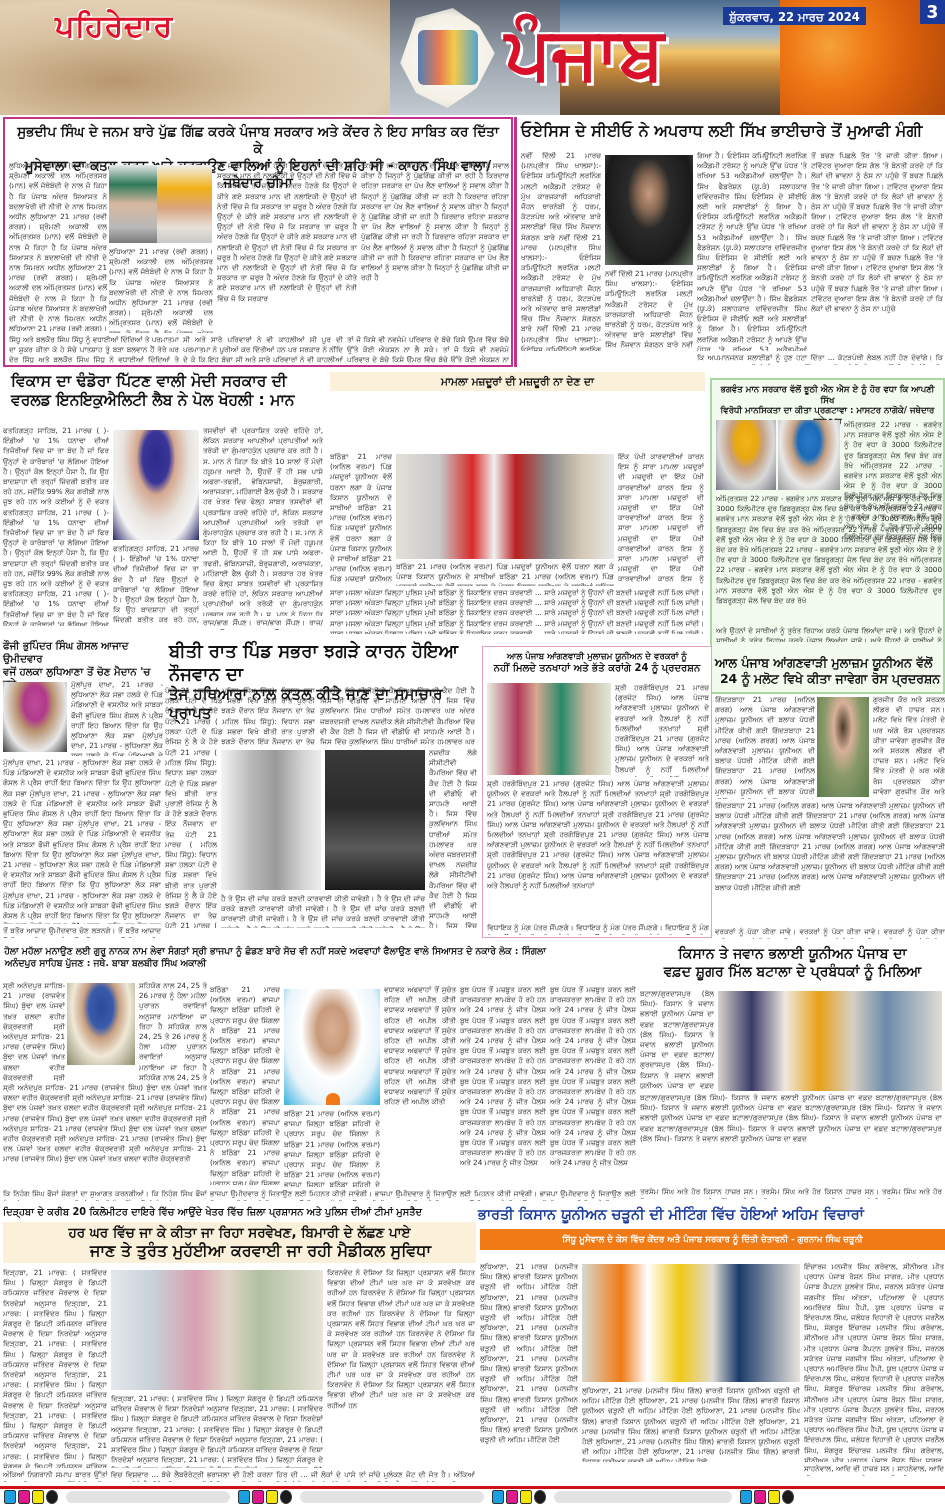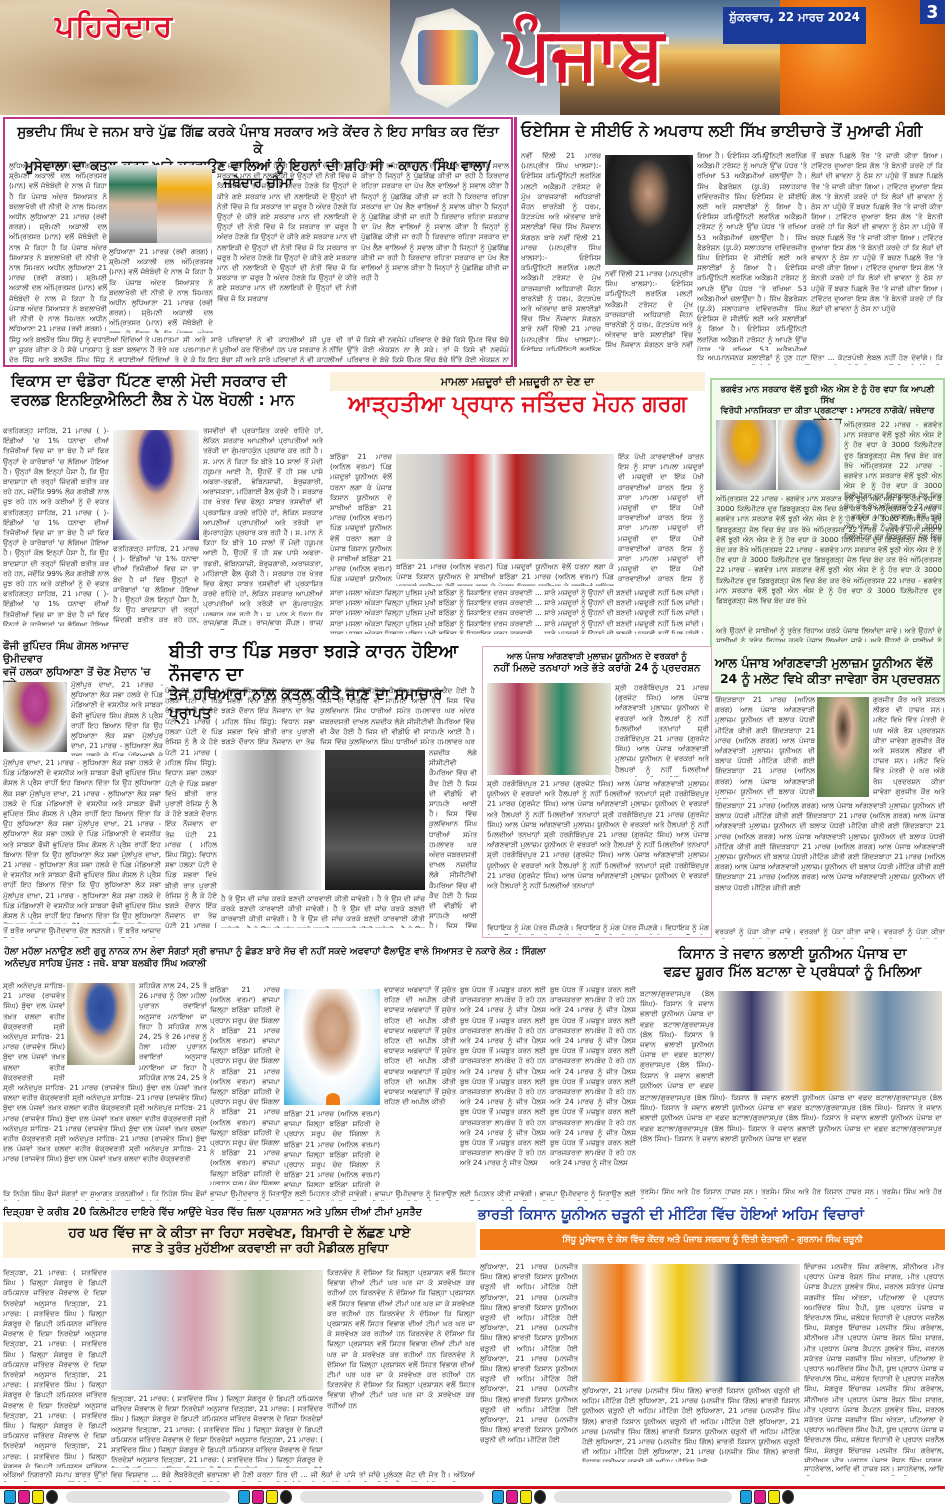--- a/index.html
+++ b/index.html
@@ -18,21 +18,21 @@
     background: radial-gradient(circle at 30% 40%, #f6a23a 0%, #ef7a16 30%, #d95f0d 60%, #b24a08 100%); }
   .brand-left { left: 55px; top: 8px; font-size: 30px; font-weight: bold; color: #e0102a;
     text-shadow: 2px 2px 0 #ffffff, -1px -1px 0 #ffffff; letter-spacing: 1px; }
   .brand-main { left: 505px; top: 10px; font-size: 72px; font-weight: bold; color: #d8102a;
     font-family: "DejaVu Serif", serif; text-shadow: 3px 3px 0 #ffffff, -2px -2px 0 #ffffff; }
   .punjab-map { left: 395px; top: 8px; width: 105px; height: 100px;
     background: radial-gradient(ellipse at 50% 50%, #ffffff 0%, #f4f0e6 60%, rgba(255,255,255,0) 100%);
     clip-path: polygon(20% 10%, 55% 0%, 80% 18%, 95% 45%, 78% 80%, 50% 100%, 20% 85%, 5% 55%); }
   .map-figures { left: 418px; top: 30px; width: 60px; height: 55px;
     background: linear-gradient(90deg, #2a5fa8 0%, #e05a2a 35%, #f0c020 60%, #2a8fc8 100%); opacity: .8; border-radius: 6px; }
-  .date-box { left: 723px; top: 7px; width: 143px; height: 37px; background: #1a3a9a; color: #ffffff;
+  .date-box { left: 723px; top: 7px; width: 143px; height: 18px; background: #1a3a9a; color: #ffffff;
     font-size: 11.5px; font-weight: bold; line-height: 21px; text-align: center; }
   .page-no { left: 920px; top: 0; width: 25px; height: 24px; background: #1a3a9a; color: #ffffff;
     font-size: 17px; font-weight: bold; text-align: center; line-height: 24px; }
 
   .hl { font-weight: bold; color: #111; text-align: center; line-height: 1.25; }
   .box-pink { border: 2px solid #c0338a; }
   .box-pink-soft { border: 1px solid #e3a3bf; }
   .box-green { border: 2px solid #a8d8a0; background: #f3fbef; }
   .coltext { font-size: 7.2px; line-height: 10.2px; color: #2a2a2a; text-align: justify; overflow: hidden; }
   .photo { overflow: hidden; }
@@ -89,21 +89,20 @@
   <div class="hl" style="font-size:15.5px;text-align:left;padding-left:8px;">ਵਰਲਡ ਇਨਇਕੁਐਲਿਟੀ ਲੈਬ ਨੇ ਪੋਲ ਖੋਹਲੀ : ਮਾਨ</div>
   <div class="abs coltext" style="left:0;top:54px;width:106px;height:200px;">ਫਤਹਿਗੜ੍ਹ ਸਾਹਿਬ, 21 ਮਾਰਚ ( )- ਇੰਡੀਆਂ 'ਚ 1% ਧਨਾਢਾ ਦੀਆਂ ਤਿਜੋਰੀਆਂ ਵਿਚ ਜਾ ਤਾ ਬੰਦ ਹੈ ਜਾਂ ਫਿਰ ਉਨ੍ਹਾਂ ਦੇ ਕਾਰੋਬਾਰਾਂ 'ਚ ਲੱਗਿਆ ਹੋਇਆ ਹੈ। ਉਨ੍ਹਾਂ ਕੋਲ ਇਨ੍ਹਾਂ ਪੈਸਾ ਹੈ, ਕਿ ਉਹ ਬਾਦਸ਼ਾਹਾ ਦੀ ਤਰ੍ਹਾਂ ਜਿੰਦਗੀ ਬਤੀਤ ਕਰ ਰਹੇ ਹਨ, ਜਦੋਂਕਿ 99% ਲੋਕ ਗਰੀਬੀ ਨਾਲ ਜੂਝ ਰਹੇ ਹਨ ਅਤੇ ਕਈਆਂ ਨੂੰ ਦੋ ਵਕਤ ਫਤਹਿਗੜ੍ਹ ਸਾਹਿਬ, 21 ਮਾਰਚ ( )- ਇੰਡੀਆਂ 'ਚ 1% ਧਨਾਢਾ ਦੀਆਂ ਤਿਜੋਰੀਆਂ ਵਿਚ ਜਾ ਤਾ ਬੰਦ ਹੈ ਜਾਂ ਫਿਰ ਉਨ੍ਹਾਂ ਦੇ ਕਾਰੋਬਾਰਾਂ 'ਚ ਲੱਗਿਆ ਹੋਇਆ ਹੈ। ਉਨ੍ਹਾਂ ਕੋਲ ਇਨ੍ਹਾਂ ਪੈਸਾ ਹੈ, ਕਿ ਉਹ ਬਾਦਸ਼ਾਹਾ ਦੀ ਤਰ੍ਹਾਂ ਜਿੰਦਗੀ ਬਤੀਤ ਕਰ ਰਹੇ ਹਨ, ਜਦੋਂਕਿ 99% ਲੋਕ ਗਰੀਬੀ ਨਾਲ ਜੂਝ ਰਹੇ ਹਨ ਅਤੇ ਕਈਆਂ ਨੂੰ ਦੋ ਵਕਤ ਫਤਹਿਗੜ੍ਹ ਸਾਹਿਬ, 21 ਮਾਰਚ ( )- ਇੰਡੀਆਂ 'ਚ 1% ਧਨਾਢਾ ਦੀਆਂ ਤਿਜੋਰੀਆਂ ਵਿਚ ਜਾ ਤਾ ਬੰਦ ਹੈ ਜਾਂ ਫਿਰ ਉਨ੍ਹਾਂ ਦੇ ਕਾਰੋਬਾਰਾਂ 'ਚ ਲੱਗਿਆ ਹੋਇਆ ਹੈ। ਉਨ੍ਹਾਂ ਕੋਲ ਇਨ੍ਹਾਂ ਪੈਸਾ ਹੈ, ਕਿ ਉਹ ਬਾਦਸ਼ਾਹਾ ਦੀ ਤਰ੍ਹਾਂ ਜਿੰਦਗੀ ਬਤੀਤ ਕਰ ਰਹੇ ਹਨ, ਜਦੋਂਕਿ 99% ਲੋਕ ਗਰੀਬੀ ਨਾਲ ਜੂਝ ਰਹੇ ਹਨ ਅਤੇ ਕਈਆਂ ਨੂੰ ਦੋ ਵਕਤ ਫਤਹਿਗੜ੍ਹ ਸਾਹਿਬ, 21 ਮਾਰਚ ( )- ਇੰਡੀਆਂ 'ਚ 1% ਧਨਾਢਾ ਦੀਆਂ ਤਿਜੋਰੀਆਂ ਵਿਚ ਜਾ ਤਾ ਬੰਦ ਹੈ ਜਾਂ ਫਿਰ ਉਨ੍ਹਾਂ ਦੇ ਕਾਰੋਬਾਰਾਂ 'ਚ ਲੱਗਿਆ ਹੋਇਆ ਹੈ। ਉਨ੍ਹਾਂ ਕੋਲ ਇਨ੍ਹਾਂ ਪੈਸਾ ਹੈ, ਕਿ ਉਹ ਬਾਦਸ਼ਾਹਾ ਦੀ ਤਰ੍ਹਾਂ ਜਿੰਦਗੀ ਬਤੀਤ ਕਰ ਰਹੇ ਹਨ, ਜਦੋਂਕਿ 99% ਲੋਕ ਗਰੀਬੀ ਨਾਲ ਜੂਝ ਰਹੇ ਹਨ ਅਤੇ ਕਈਆਂ ਨੂੰ ਦੋ ਵਕਤ ਫਤਹਿਗੜ੍ਹ ਸਾਹਿਬ, 21 ਮਾਰਚ ( )- ਇੰਡੀਆਂ 'ਚ 1% ਧਨਾਢਾ ਦੀਆਂ ਤਿਜੋਰੀਆਂ ਵਿਚ ਜਾ ਤਾ ਬੰਦ ਹੈ ਜਾਂ ਫਿਰ ਉਨ੍ਹਾਂ ਦੇ ਕਾਰੋਬਾਰਾਂ 'ਚ ਲੱਗਿਆ ਹੋਇਆ ਹੈ। ਉਨ੍ਹਾਂ ਕੋਲ ਇਨ੍ਹਾਂ ਪੈਸਾ ਹੈ, ਕਿ ਉਹ ਬਾਦਸ਼ਾਹਾ ਦੀ ਤਰ੍ਹਾਂ ਜਿੰਦਗੀ ਬਤੀਤ ਕਰ ਰਹੇ ਹਨ, ਜਦੋਂਕਿ 99% ਲੋਕ ਗਰੀਬੀ ਨਾਲ ਜੂਝ ਰਹੇ ਹਨ ਅਤੇ ਕਈਆਂ ਨੂੰ ਦੋ ਵਕਤ ਫਤਹਿਗੜ੍ਹ ਸਾਹਿਬ, 21 ਮਾਰਚ ( )- ਇੰਡੀਆਂ 'ਚ 1% ਧਨਾਢਾ ਦੀਆਂ ਤਿਜੋਰੀਆਂ ਵਿਚ ਜਾ ਤਾ ਬੰਦ ਹੈ ਜਾਂ ਫਿਰ ਉਨ੍ਹਾਂ ਦੇ ਕਾਰੋਬਾਰਾਂ 'ਚ ਲੱਗਿਆ ਹੋਇਆ ਹੈ। ਉਨ੍ਹਾਂ ਕੋਲ ਇਨ੍ਹਾਂ ਪੈਸਾ ਹੈ, ਕਿ ਉਹ ਬਾਦਸ਼ਾਹਾ ਦੀ ਤਰ੍ਹਾਂ ਜਿੰਦਗੀ ਬਤੀਤ ਕਰ ਰਹੇ ਹਨ, ਜਦੋਂਕਿ 99% ਲੋਕ ਗਰੀਬੀ ਨਾਲ ਜੂਝ ਰਹੇ ਹਨ ਅਤੇ ਕਈਆਂ ਨੂੰ ਦੋ ਵਕਤ </div>
   <div class="abs photo" style="left:110px;top:58px;width:86px;height:110px;background:radial-gradient(ellipse at 50% 25%,#2c2a8a 0%,#3a3598 22%,#d4a890 32%,#e8e2dc 55%,#f4f4f4 75%,#2a2a6a 100%);"></div>
   <div class="abs coltext" style="left:110px;top:172px;width:86px;height:82px;">ਫਤਹਿਗੜ੍ਹ ਸਾਹਿਬ, 21 ਮਾਰਚ ( )- ਇੰਡੀਆਂ 'ਚ 1% ਧਨਾਢਾ ਦੀਆਂ ਤਿਜੋਰੀਆਂ ਵਿਚ ਜਾ ਤਾ ਬੰਦ ਹੈ ਜਾਂ ਫਿਰ ਉਨ੍ਹਾਂ ਦੇ ਕਾਰੋਬਾਰਾਂ 'ਚ ਲੱਗਿਆ ਹੋਇਆ ਹੈ। ਉਨ੍ਹਾਂ ਕੋਲ ਇਨ੍ਹਾਂ ਪੈਸਾ ਹੈ, ਕਿ ਉਹ ਬਾਦਸ਼ਾਹਾ ਦੀ ਤਰ੍ਹਾਂ ਜਿੰਦਗੀ ਬਤੀਤ ਕਰ ਰਹੇ ਹਨ, ਜਦੋਂਕਿ 99% ਲੋਕ ਗਰੀਬੀ ਨਾਲ ਜੂਝ ਰਹੇ ਹਨ ਅਤੇ ਕਈਆਂ ਨੂੰ ਦੋ ਵਕਤ ਫਤਹਿਗੜ੍ਹ ਸਾਹਿਬ, 21 ਮਾਰਚ ( )- ਇੰਡੀਆਂ 'ਚ 1% ਧਨਾਢਾ ਦੀਆਂ ਤਿਜੋਰੀਆਂ ਵਿਚ ਜਾ ਤਾ ਬੰਦ ਹੈ ਜਾਂ ਫਿਰ ਉਨ੍ਹਾਂ ਦੇ ਕਾਰੋਬਾਰਾਂ 'ਚ ਲੱਗਿਆ ਹੋਇਆ ਹੈ। ਉਨ੍ਹਾਂ ਕੋਲ ਇਨ੍ਹਾਂ ਪੈਸਾ ਹੈ, ਕਿ ਉਹ ਬਾਦਸ਼ਾਹਾ ਦੀ ਤਰ੍ਹਾਂ ਜਿੰਦਗੀ ਬਤੀਤ ਕਰ ਰਹੇ ਹਨ, ਜਦੋਂਕਿ 99% ਲੋਕ ਗਰੀਬੀ ਨਾਲ ਜੂਝ ਰਹੇ ਹਨ ਅਤੇ ਕਈਆਂ ਨੂੰ ਦੋ ਵਕਤ ਫਤਹਿਗੜ੍ਹ ਸਾਹਿਬ, 21 ਮਾਰਚ ( )- ਇੰਡੀਆਂ 'ਚ 1% ਧਨਾਢਾ ਦੀਆਂ ਤਿਜੋਰੀਆਂ ਵਿਚ ਜਾ ਤਾ ਬੰਦ ਹੈ ਜਾਂ ਫਿਰ ਉਨ੍ਹਾਂ ਦੇ ਕਾਰੋਬਾਰਾਂ 'ਚ ਲੱਗਿਆ ਹੋਇਆ ਹੈ। ਉਨ੍ਹਾਂ ਕੋਲ ਇਨ੍ਹਾਂ ਪੈਸਾ ਹੈ, ਕਿ ਉਹ ਬਾਦਸ਼ਾਹਾ ਦੀ ਤਰ੍ਹਾਂ ਜਿੰਦਗੀ ਬਤੀਤ ਕਰ ਰਹੇ ਹਨ, ਜਦੋਂਕਿ 99% ਲੋਕ ਗਰੀਬੀ ਨਾਲ ਜੂਝ ਰਹੇ ਹਨ ਅਤੇ ਕਈਆਂ ਨੂੰ ਦੋ ਵਕਤ ਫਤਹਿਗੜ੍ਹ ਸਾਹਿਬ, 21 ਮਾਰਚ ( )- ਇੰਡੀਆਂ 'ਚ 1% ਧਨਾਢਾ ਦੀਆਂ ਤਿਜੋਰੀਆਂ ਵਿਚ ਜਾ ਤਾ ਬੰਦ ਹੈ ਜਾਂ ਫਿਰ ਉਨ੍ਹਾਂ ਦੇ ਕਾਰੋਬਾਰਾਂ 'ਚ ਲੱਗਿਆ ਹੋਇਆ ਹੈ। ਉਨ੍ਹਾਂ ਕੋਲ ਇਨ੍ਹਾਂ ਪੈਸਾ ਹੈ, ਕਿ ਉਹ ਬਾਦਸ਼ਾਹਾ ਦੀ ਤਰ੍ਹਾਂ ਜਿੰਦਗੀ ਬਤੀਤ ਕਰ ਰਹੇ ਹਨ, ਜਦੋਂਕਿ 99% ਲੋਕ ਗਰੀਬੀ ਨਾਲ ਜੂਝ ਰਹੇ ਹਨ ਅਤੇ ਕਈਆਂ ਨੂੰ ਦੋ ਵਕਤ ਫਤਹਿਗੜ੍ਹ ਸਾਹਿਬ, 21 ਮਾਰਚ ( )- ਇੰਡੀਆਂ 'ਚ 1% ਧਨਾਢਾ ਦੀਆਂ ਤਿਜੋਰੀਆਂ ਵਿਚ ਜਾ ਤਾ ਬੰਦ ਹੈ ਜਾਂ ਫਿਰ ਉਨ੍ਹਾਂ ਦੇ ਕਾਰੋਬਾਰਾਂ 'ਚ ਲੱਗਿਆ ਹੋਇਆ ਹੈ। ਉਨ੍ਹਾਂ ਕੋਲ ਇਨ੍ਹਾਂ ਪੈਸਾ ਹੈ, ਕਿ ਉਹ ਬਾਦਸ਼ਾਹਾ ਦੀ ਤਰ੍ਹਾਂ ਜਿੰਦਗੀ ਬਤੀਤ ਕਰ ਰਹੇ ਹਨ, ਜਦੋਂਕਿ 99% ਲੋਕ ਗਰੀਬੀ ਨਾਲ ਜੂਝ ਰਹੇ ਹਨ ਅਤੇ ਕਈਆਂ ਨੂੰ ਦੋ ਵਕਤ ਫਤਹਿਗੜ੍ਹ ਸਾਹਿਬ, 21 ਮਾਰਚ ( )- ਇੰਡੀਆਂ 'ਚ 1% ਧਨਾਢਾ ਦੀਆਂ ਤਿਜੋਰੀਆਂ ਵਿਚ ਜਾ ਤਾ ਬੰਦ ਹੈ ਜਾਂ ਫਿਰ ਉਨ੍ਹਾਂ ਦੇ ਕਾਰੋਬਾਰਾਂ 'ਚ ਲੱਗਿਆ ਹੋਇਆ ਹੈ। ਉਨ੍ਹਾਂ ਕੋਲ ਇਨ੍ਹਾਂ ਪੈਸਾ ਹੈ, ਕਿ ਉਹ ਬਾਦਸ਼ਾਹਾ ਦੀ ਤਰ੍ਹਾਂ ਜਿੰਦਗੀ ਬਤੀਤ ਕਰ ਰਹੇ ਹਨ, ਜਦੋਂਕਿ 99% ਲੋਕ ਗਰੀਬੀ ਨਾਲ ਜੂਝ ਰਹੇ ਹਨ ਅਤੇ ਕਈਆਂ ਨੂੰ ਦੋ ਵਕਤ </div>
   <div class="abs coltext" style="left:200px;top:54px;width:120px;height:190px;">ਤਸਵੀਰਾਂ ਵੀ ਪ੍ਰਕਾਸ਼ਿਤ ਕਰਦੇ ਰਹਿੰਦੇ ਹਾਂ, ਲੇਕਿਨ ਸਰਕਾਰ ਆਪਣੀਆਂ ਪ੍ਰਾਪਤੀਆਂ ਅਤੇ ਤਰੱਕੀ ਦਾ ਗੁੰਮਰਾਹਕੁੰਨ ਪ੍ਰਚਾਰ ਕਰ ਰਹੀ ਹੈ। ਸ. ਮਾਨ ਨੇ ਕਿਹਾ ਕਿ ਬੀਤੇ 10 ਸਾਲਾਂ ਤੋਂ ਮੋਦੀ ਹਕੂਮਤ ਆਈ ਹੈ, ਉਹਦੋਂ ਤੋਂ ਹੀ ਸਭ ਪਾਸੇ ਅਫਰਾ-ਤਫਰੀ, ਭੰਬਿਨਸਾਜ਼ੀ, ਬੇਰੁਜ਼ਗਾਰੀ, ਅਰਾਜਕਤਾ, ਮਹਿੰਗਾਈ ਫੈਲ ਚੁੱਕੀ ਹੈ। ਸਰਕਾਰ ਹਰ ਖੇਤਰ ਵਿਚ ਫੇਲ੍ਹ ਸਾਬਤ ਤਸਵੀਰਾਂ ਵੀ ਪ੍ਰਕਾਸ਼ਿਤ ਕਰਦੇ ਰਹਿੰਦੇ ਹਾਂ, ਲੇਕਿਨ ਸਰਕਾਰ ਆਪਣੀਆਂ ਪ੍ਰਾਪਤੀਆਂ ਅਤੇ ਤਰੱਕੀ ਦਾ ਗੁੰਮਰਾਹਕੁੰਨ ਪ੍ਰਚਾਰ ਕਰ ਰਹੀ ਹੈ। ਸ. ਮਾਨ ਨੇ ਕਿਹਾ ਕਿ ਬੀਤੇ 10 ਸਾਲਾਂ ਤੋਂ ਮੋਦੀ ਹਕੂਮਤ ਆਈ ਹੈ, ਉਹਦੋਂ ਤੋਂ ਹੀ ਸਭ ਪਾਸੇ ਅਫਰਾ-ਤਫਰੀ, ਭੰਬਿਨਸਾਜ਼ੀ, ਬੇਰੁਜ਼ਗਾਰੀ, ਅਰਾਜਕਤਾ, ਮਹਿੰਗਾਈ ਫੈਲ ਚੁੱਕੀ ਹੈ। ਸਰਕਾਰ ਹਰ ਖੇਤਰ ਵਿਚ ਫੇਲ੍ਹ ਸਾਬਤ ਤਸਵੀਰਾਂ ਵੀ ਪ੍ਰਕਾਸ਼ਿਤ ਕਰਦੇ ਰਹਿੰਦੇ ਹਾਂ, ਲੇਕਿਨ ਸਰਕਾਰ ਆਪਣੀਆਂ ਪ੍ਰਾਪਤੀਆਂ ਅਤੇ ਤਰੱਕੀ ਦਾ ਗੁੰਮਰਾਹਕੁੰਨ ਪ੍ਰਚਾਰ ਕਰ ਰਹੀ ਹੈ। ਸ. ਮਾਨ ਨੇ ਕਿਹਾ ਕਿ ਬੀਤੇ 10 ਸਾਲਾਂ ਤੋਂ ਮੋਦੀ ਹਕੂਮਤ ਆਈ ਹੈ, ਉਹਦੋਂ ਤੋਂ ਹੀ ਸਭ ਪਾਸੇ ਅਫਰਾ-ਤਫਰੀ, ਭੰਬਿਨਸਾਜ਼ੀ, ਬੇਰੁਜ਼ਗਾਰੀ, ਅਰਾਜਕਤਾ, ਮਹਿੰਗਾਈ ਫੈਲ ਚੁੱਕੀ ਹੈ। ਸਰਕਾਰ ਹਰ ਖੇਤਰ ਵਿਚ ਫੇਲ੍ਹ ਸਾਬਤ ਤਸਵੀਰਾਂ ਵੀ ਪ੍ਰਕਾਸ਼ਿਤ ਕਰਦੇ ਰਹਿੰਦੇ ਹਾਂ, ਲੇਕਿਨ ਸਰਕਾਰ ਆਪਣੀਆਂ ਪ੍ਰਾਪਤੀਆਂ ਅਤੇ ਤਰੱਕੀ ਦਾ ਗੁੰਮਰਾਹਕੁੰਨ ਪ੍ਰਚਾਰ ਕਰ ਰਹੀ ਹੈ। ਸ. ਮਾਨ ਨੇ ਕਿਹਾ ਕਿ ਬੀਤੇ 10 ਸਾਲਾਂ ਤੋਂ ਮੋਦੀ ਹਕੂਮਤ ਆਈ ਹੈ, ਉਹਦੋਂ ਤੋਂ ਹੀ ਸਭ ਪਾਸੇ ਅਫਰਾ-ਤਫਰੀ, ਭੰਬਿਨਸਾਜ਼ੀ, ਬੇਰੁਜ਼ਗਾਰੀ, ਅਰਾਜਕਤਾ, ਮਹਿੰਗਾਈ ਫੈਲ ਚੁੱਕੀ ਹੈ। ਸਰਕਾਰ ਹਰ ਖੇਤਰ ਵਿਚ ਫੇਲ੍ਹ ਸਾਬਤ ਤਸਵੀਰਾਂ ਵੀ ਪ੍ਰਕਾਸ਼ਿਤ ਕਰਦੇ ਰਹਿੰਦੇ ਹਾਂ, ਲੇਕਿਨ ਸਰਕਾਰ ਆਪਣੀਆਂ ਪ੍ਰਾਪਤੀਆਂ ਅਤੇ ਤਰੱਕੀ ਦਾ ਗੁੰਮਰਾਹਕੁੰਨ ਪ੍ਰਚਾਰ ਕਰ ਰਹੀ ਹੈ। ਸ. ਮਾਨ ਨੇ ਕਿਹਾ ਕਿ ਬੀਤੇ 10 ਸਾਲਾਂ ਤੋਂ ਮੋਦੀ ਹਕੂਮਤ ਆਈ ਹੈ, ਉਹਦੋਂ ਤੋਂ ਹੀ ਸਭ ਪਾਸੇ ਅਫਰਾ-ਤਫਰੀ, ਭੰਬਿਨਸਾਜ਼ੀ, ਬੇਰੁਜ਼ਗਾਰੀ, ਅਰਾਜਕਤਾ, ਮਹਿੰਗਾਈ ਫੈਲ ਚੁੱਕੀ ਹੈ। ਸਰਕਾਰ ਹਰ ਖੇਤਰ ਵਿਚ ਫੇਲ੍ਹ ਸਾਬਤ ਤਸਵੀਰਾਂ ਵੀ ਪ੍ਰਕਾਸ਼ਿਤ ਕਰਦੇ ਰਹਿੰਦੇ ਹਾਂ, ਲੇਕਿਨ ਸਰਕਾਰ ਆਪਣੀਆਂ ਪ੍ਰਾਪਤੀਆਂ ਅਤੇ ਤਰੱਕੀ ਦਾ ਗੁੰਮਰਾਹਕੁੰਨ ਪ੍ਰਚਾਰ ਕਰ ਰਹੀ ਹੈ। ਸ. ਮਾਨ ਨੇ ਕਿਹਾ ਕਿ ਬੀਤੇ 10 ਸਾਲਾਂ ਤੋਂ ਮੋਦੀ ਹਕੂਮਤ ਆਈ ਹੈ, ਉਹਦੋਂ ਤੋਂ ਹੀ ਸਭ ਪਾਸੇ ਅਫਰਾ-ਤਫਰੀ, ਭੰਬਿਨਸਾਜ਼ੀ, ਬੇਰੁਜ਼ਗਾਰੀ, ਅਰਾਜਕਤਾ, ਮਹਿੰਗਾਈ ਫੈਲ ਚੁੱਕੀ ਹੈ। ਸਰਕਾਰ ਹਰ ਖੇਤਰ ਵਿਚ ਫੇਲ੍ਹ ਸਾਬਤ </div>
   <div class="abs coltext" style="left:200px;top:246px;width:120px;height:12px;">ਰਾਜ/ਭਾਗ ਸੌਂਪਣ। ਰਾਜ/ਭਾਗ ਸੌਂਪਣ। ਰਾਜ/ਭਾਗ ਸੌਂਪਣ। ਰਾਜ/ਭਾਗ ਸੌਂਪਣ। ਰਾਜ/ਭਾਗ ਸੌਂਪਣ। ਰਾਜ/ਭਾਗ ਸੌਂਪਣ। </div>
 </div>
 
 <div class="abs" style="left:330px;top:372px;width:375px;height:265px;">
   <div class="strip hl" style="font-size:10.5px;padding:3px 0;">ਮਾਮਲਾ ਮਜ਼ਦੂਰਾਂ ਦੀ ਮਜ਼ਦੂਰੀ ਨਾ ਦੇਣ ਦਾ</div>
-  <div class="red-head" style="font-size:22px;line-height:26px;">ਆੜ੍ਹਤੀਆ ਪ੍ਰਧਾਨ ਜਤਿੰਦਰ ਮੋਹਨ ਗਰਗ</div>
   <div class="abs coltext" style="left:0;top:80px;width:62px;height:130px;">ਬਠਿੰਡਾ 21 ਮਾਰਚ (ਅਨਿਲ ਵਰਮਾ) ਪਿੰਡ ਮਜ਼ਦੂਰਾਂ ਯੂਨੀਅਨ ਵੱਲੋਂ ਧਰਨਾ ਲਗਾ ਕੇ ਪੰਜਾਬ ਕਿਸਾਨ ਯੂਨੀਅਨ ਦੇ ਸਾਥੀਆਂ ਬਠਿੰਡਾ 21 ਮਾਰਚ (ਅਨਿਲ ਵਰਮਾ) ਪਿੰਡ ਮਜ਼ਦੂਰਾਂ ਯੂਨੀਅਨ ਵੱਲੋਂ ਧਰਨਾ ਲਗਾ ਕੇ ਪੰਜਾਬ ਕਿਸਾਨ ਯੂਨੀਅਨ ਦੇ ਸਾਥੀਆਂ ਬਠਿੰਡਾ 21 ਮਾਰਚ (ਅਨਿਲ ਵਰਮਾ) ਪਿੰਡ ਮਜ਼ਦੂਰਾਂ ਯੂਨੀਅਨ ਵੱਲੋਂ ਧਰਨਾ ਲਗਾ ਕੇ ਪੰਜਾਬ ਕਿਸਾਨ ਯੂਨੀਅਨ ਦੇ ਸਾਥੀਆਂ ਬਠਿੰਡਾ 21 ਮਾਰਚ (ਅਨਿਲ ਵਰਮਾ) ਪਿੰਡ ਮਜ਼ਦੂਰਾਂ ਯੂਨੀਅਨ ਵੱਲੋਂ ਧਰਨਾ ਲਗਾ ਕੇ ਪੰਜਾਬ ਕਿਸਾਨ ਯੂਨੀਅਨ ਦੇ ਸਾਥੀਆਂ ਬਠਿੰਡਾ 21 ਮਾਰਚ (ਅਨਿਲ ਵਰਮਾ) ਪਿੰਡ ਮਜ਼ਦੂਰਾਂ ਯੂਨੀਅਨ ਵੱਲੋਂ ਧਰਨਾ ਲਗਾ ਕੇ ਪੰਜਾਬ ਕਿਸਾਨ ਯੂਨੀਅਨ ਦੇ ਸਾਥੀਆਂ ਬਠਿੰਡਾ 21 ਮਾਰਚ (ਅਨਿਲ ਵਰਮਾ) ਪਿੰਡ ਮਜ਼ਦੂਰਾਂ ਯੂਨੀਅਨ ਵੱਲੋਂ ਧਰਨਾ ਲਗਾ ਕੇ ਪੰਜਾਬ ਕਿਸਾਨ ਯੂਨੀਅਨ ਦੇ ਸਾਥੀਆਂ </div>
   <div class="abs photo" style="left:66px;top:82px;width:218px;height:105px;background:linear-gradient(90deg,#e4e0d8 0%,#c8c8c8 20%,#d82a2a 35%,#f0f0f0 45%,#b82020 55%,#8a8a8a 70%,#d4c8b4 85%,#e8e8e8 100%);"></div>
   <div class="abs coltext" style="left:66px;top:190px;width:218px;height:24px;">ਬਠਿੰਡਾ 21 ਮਾਰਚ (ਅਨਿਲ ਵਰਮਾ) ਪਿੰਡ ਮਜ਼ਦੂਰਾਂ ਯੂਨੀਅਨ ਵੱਲੋਂ ਧਰਨਾ ਲਗਾ ਕੇ ਪੰਜਾਬ ਕਿਸਾਨ ਯੂਨੀਅਨ ਦੇ ਸਾਥੀਆਂ ਬਠਿੰਡਾ 21 ਮਾਰਚ (ਅਨਿਲ ਵਰਮਾ) ਪਿੰਡ ਮਜ਼ਦੂਰਾਂ ਯੂਨੀਅਨ ਵੱਲੋਂ ਧਰਨਾ ਲਗਾ ਕੇ ਪੰਜਾਬ ਕਿਸਾਨ ਯੂਨੀਅਨ ਦੇ ਸਾਥੀਆਂ ਬਠਿੰਡਾ 21 ਮਾਰਚ (ਅਨਿਲ ਵਰਮਾ) ਪਿੰਡ ਮਜ਼ਦੂਰਾਂ ਯੂਨੀਅਨ ਵੱਲੋਂ ਧਰਨਾ ਲਗਾ ਕੇ ਪੰਜਾਬ ਕਿਸਾਨ ਯੂਨੀਅਨ ਦੇ ਸਾਥੀਆਂ ਬਠਿੰਡਾ 21 ਮਾਰਚ (ਅਨਿਲ ਵਰਮਾ) ਪਿੰਡ ਮਜ਼ਦੂਰਾਂ ਯੂਨੀਅਨ ਵੱਲੋਂ ਧਰਨਾ ਲਗਾ ਕੇ ਪੰਜਾਬ ਕਿਸਾਨ ਯੂਨੀਅਨ ਦੇ ਸਾਥੀਆਂ ਬਠਿੰਡਾ 21 ਮਾਰਚ (ਅਨਿਲ ਵਰਮਾ) ਪਿੰਡ ਮਜ਼ਦੂਰਾਂ ਯੂਨੀਅਨ ਵੱਲੋਂ ਧਰਨਾ ਲਗਾ ਕੇ ਪੰਜਾਬ ਕਿਸਾਨ ਯੂਨੀਅਨ ਦੇ ਸਾਥੀਆਂ ਬਠਿੰਡਾ 21 ਮਾਰਚ (ਅਨਿਲ ਵਰਮਾ) ਪਿੰਡ ਮਜ਼ਦੂਰਾਂ ਯੂਨੀਅਨ ਵੱਲੋਂ ਧਰਨਾ ਲਗਾ ਕੇ ਪੰਜਾਬ ਕਿਸਾਨ ਯੂਨੀਅਨ ਦੇ ਸਾਥੀਆਂ </div>
   <div class="abs coltext" style="left:288px;top:80px;width:86px;height:134px;">ਇੱਕ ਪੱਖੀ ਕਾਰਵਾਈਆਂ ਕਾਰਨ ਇਸ ਨੂੰ ਸਾਰਾ ਮਾਮਲਾ ਮਜ਼ਦੂਰਾਂ ਦੀ ਮਜ਼ਦੂਰੀ ਦਾ ਇੱਕ ਪੱਖੀ ਕਾਰਵਾਈਆਂ ਕਾਰਨ ਇਸ ਨੂੰ ਸਾਰਾ ਮਾਮਲਾ ਮਜ਼ਦੂਰਾਂ ਦੀ ਮਜ਼ਦੂਰੀ ਦਾ ਇੱਕ ਪੱਖੀ ਕਾਰਵਾਈਆਂ ਕਾਰਨ ਇਸ ਨੂੰ ਸਾਰਾ ਮਾਮਲਾ ਮਜ਼ਦੂਰਾਂ ਦੀ ਮਜ਼ਦੂਰੀ ਦਾ ਇੱਕ ਪੱਖੀ ਕਾਰਵਾਈਆਂ ਕਾਰਨ ਇਸ ਨੂੰ ਸਾਰਾ ਮਾਮਲਾ ਮਜ਼ਦੂਰਾਂ ਦੀ ਮਜ਼ਦੂਰੀ ਦਾ ਇੱਕ ਪੱਖੀ ਕਾਰਵਾਈਆਂ ਕਾਰਨ ਇਸ ਨੂੰ ਸਾਰਾ ਮਾਮਲਾ ਮਜ਼ਦੂਰਾਂ ਦੀ ਮਜ਼ਦੂਰੀ ਦਾ ਇੱਕ ਪੱਖੀ ਕਾਰਵਾਈਆਂ ਕਾਰਨ ਇਸ ਨੂੰ ਸਾਰਾ ਮਾਮਲਾ ਮਜ਼ਦੂਰਾਂ ਦੀ ਮਜ਼ਦੂਰੀ ਦਾ </div>
   <div class="abs coltext" style="left:0;top:216px;width:374px;height:46px;">ਸਾਰਾ ਮਸਲਾ ਅੰਕੜਾ ਜ਼ਿਲ੍ਹਾ ਪੁਲਿਸ ਮੁਖੀ ਬਠਿੰਡਾ ਨੂੰ ਸ਼ਿਕਾਇਤ ਦਰਜ ਕਰਵਾਈ ... ਸਾਰੇ ਮਜ਼ਦੂਰਾਂ ਨੂੰ ਉਹਨਾਂ ਦੀ ਬਣਦੀ ਮਜ਼ਦੂਰੀ ਨਹੀਂ ਮਿਲ ਜਾਂਦੀ। ਸਾਰਾ ਮਸਲਾ ਅੰਕੜਾ ਜ਼ਿਲ੍ਹਾ ਪੁਲਿਸ ਮੁਖੀ ਬਠਿੰਡਾ ਨੂੰ ਸ਼ਿਕਾਇਤ ਦਰਜ ਕਰਵਾਈ ... ਸਾਰੇ ਮਜ਼ਦੂਰਾਂ ਨੂੰ ਉਹਨਾਂ ਦੀ ਬਣਦੀ ਮਜ਼ਦੂਰੀ ਨਹੀਂ ਮਿਲ ਜਾਂਦੀ। ਸਾਰਾ ਮਸਲਾ ਅੰਕੜਾ ਜ਼ਿਲ੍ਹਾ ਪੁਲਿਸ ਮੁਖੀ ਬਠਿੰਡਾ ਨੂੰ ਸ਼ਿਕਾਇਤ ਦਰਜ ਕਰਵਾਈ ... ਸਾਰੇ ਮਜ਼ਦੂਰਾਂ ਨੂੰ ਉਹਨਾਂ ਦੀ ਬਣਦੀ ਮਜ਼ਦੂਰੀ ਨਹੀਂ ਮਿਲ ਜਾਂਦੀ। ਸਾਰਾ ਮਸਲਾ ਅੰਕੜਾ ਜ਼ਿਲ੍ਹਾ ਪੁਲਿਸ ਮੁਖੀ ਬਠਿੰਡਾ ਨੂੰ ਸ਼ਿਕਾਇਤ ਦਰਜ ਕਰਵਾਈ ... ਸਾਰੇ ਮਜ਼ਦੂਰਾਂ ਨੂੰ ਉਹਨਾਂ ਦੀ ਬਣਦੀ ਮਜ਼ਦੂਰੀ ਨਹੀਂ ਮਿਲ ਜਾਂਦੀ। ਸਾਰਾ ਮਸਲਾ ਅੰਕੜਾ ਜ਼ਿਲ੍ਹਾ ਪੁਲਿਸ ਮੁਖੀ ਬਠਿੰਡਾ ਨੂੰ ਸ਼ਿਕਾਇਤ ਦਰਜ ਕਰਵਾਈ ... ਸਾਰੇ ਮਜ਼ਦੂਰਾਂ ਨੂੰ ਉਹਨਾਂ ਦੀ ਬਣਦੀ ਮਜ਼ਦੂਰੀ ਨਹੀਂ ਮਿਲ ਜਾਂਦੀ। ਸਾਰਾ ਮਸਲਾ ਅੰਕੜਾ ਜ਼ਿਲ੍ਹਾ ਪੁਲਿਸ ਮੁਖੀ ਬਠਿੰਡਾ ਨੂੰ ਸ਼ਿਕਾਇਤ ਦਰਜ ਕਰਵਾਈ ... ਸਾਰੇ ਮਜ਼ਦੂਰਾਂ ਨੂੰ ਉਹਨਾਂ ਦੀ ਬਣਦੀ ਮਜ਼ਦੂਰੀ ਨਹੀਂ ਮਿਲ ਜਾਂਦੀ। </div>
 </div>
 
 <div class="abs box-green" style="left:710px;top:378px;width:235px;height:316px;">
   <div class="hl" style="font-size:8.6px;padding:4px 3px 0;">ਭਗਵੰਤ ਮਾਨ ਸਰਕਾਰ ਵੱਲੋਂ ਝੂਠੀ ਐਨ ਐਸ ਏ ਨੂੰ ਹੋਰ ਵਧਾ ਕਿ ਆਪਣੀ ਸਿੱਖ</div>
   <div class="hl" style="font-size:8.6px;padding:0 3px;">ਵਿਰੋਧੀ ਮਾਨਸਿਕਤਾ ਦਾ ਕੀਤਾ ਪ੍ਰਗਟਾਵਾ : ਮਾਸਟਰ ਨਾਗੋਕੇ/ ਜਥੇਦਾਰ ਸ਼ਲੇਮਪੁਰ</div>
@@ -182,21 +181,21 @@
   <div class="abs coltext" style="left:0;top:44px;width:74px;height:100px;">ਬਟਾਲਾ/ਗੁਰਦਾਸਪੁਰ (ਬੱਲ ਸਿੰਘ)- ਕਿਸਾਨ ਤੇ ਜਵਾਨ ਭਲਾਈ ਯੂਨੀਅਨ ਪੰਜਾਬ ਦਾ ਵਫ਼ਦ ਬਟਾਲਾ/ਗੁਰਦਾਸਪੁਰ (ਬੱਲ ਸਿੰਘ)- ਕਿਸਾਨ ਤੇ ਜਵਾਨ ਭਲਾਈ ਯੂਨੀਅਨ ਪੰਜਾਬ ਦਾ ਵਫ਼ਦ ਬਟਾਲਾ/ਗੁਰਦਾਸਪੁਰ (ਬੱਲ ਸਿੰਘ)- ਕਿਸਾਨ ਤੇ ਜਵਾਨ ਭਲਾਈ ਯੂਨੀਅਨ ਪੰਜਾਬ ਦਾ ਵਫ਼ਦ ਬਟਾਲਾ/ਗੁਰਦਾਸਪੁਰ (ਬੱਲ ਸਿੰਘ)- ਕਿਸਾਨ ਤੇ ਜਵਾਨ ਭਲਾਈ ਯੂਨੀਅਨ ਪੰਜਾਬ ਦਾ ਵਫ਼ਦ ਬਟਾਲਾ/ਗੁਰਦਾਸਪੁਰ (ਬੱਲ ਸਿੰਘ)- ਕਿਸਾਨ ਤੇ ਜਵਾਨ ਭਲਾਈ ਯੂਨੀਅਨ ਪੰਜਾਬ ਦਾ ਵਫ਼ਦ ਬਟਾਲਾ/ਗੁਰਦਾਸਪੁਰ (ਬੱਲ ਸਿੰਘ)- ਕਿਸਾਨ ਤੇ ਜਵਾਨ ਭਲਾਈ ਯੂਨੀਅਨ ਪੰਜਾਬ ਦਾ ਵਫ਼ਦ </div>
   <div class="abs photo" style="left:78px;top:46px;width:224px;height:100px;background:linear-gradient(90deg,#d8d4cc 0%,#3a3a6a 15%,#f0e8e0 30%,#e8a018 45%,#d8d0c4 60%,#6a8aaa 75%,#e0dcd4 100%);"></div>
   <div class="abs coltext" style="left:0;top:148px;width:302px;height:92px;">ਬਟਾਲਾ/ਗੁਰਦਾਸਪੁਰ (ਬੱਲ ਸਿੰਘ)- ਕਿਸਾਨ ਤੇ ਜਵਾਨ ਭਲਾਈ ਯੂਨੀਅਨ ਪੰਜਾਬ ਦਾ ਵਫ਼ਦ ਬਟਾਲਾ/ਗੁਰਦਾਸਪੁਰ (ਬੱਲ ਸਿੰਘ)- ਕਿਸਾਨ ਤੇ ਜਵਾਨ ਭਲਾਈ ਯੂਨੀਅਨ ਪੰਜਾਬ ਦਾ ਵਫ਼ਦ ਬਟਾਲਾ/ਗੁਰਦਾਸਪੁਰ (ਬੱਲ ਸਿੰਘ)- ਕਿਸਾਨ ਤੇ ਜਵਾਨ ਭਲਾਈ ਯੂਨੀਅਨ ਪੰਜਾਬ ਦਾ ਵਫ਼ਦ ਬਟਾਲਾ/ਗੁਰਦਾਸਪੁਰ (ਬੱਲ ਸਿੰਘ)- ਕਿਸਾਨ ਤੇ ਜਵਾਨ ਭਲਾਈ ਯੂਨੀਅਨ ਪੰਜਾਬ ਦਾ ਵਫ਼ਦ ਬਟਾਲਾ/ਗੁਰਦਾਸਪੁਰ (ਬੱਲ ਸਿੰਘ)- ਕਿਸਾਨ ਤੇ ਜਵਾਨ ਭਲਾਈ ਯੂਨੀਅਨ ਪੰਜਾਬ ਦਾ ਵਫ਼ਦ ਬਟਾਲਾ/ਗੁਰਦਾਸਪੁਰ (ਬੱਲ ਸਿੰਘ)- ਕਿਸਾਨ ਤੇ ਜਵਾਨ ਭਲਾਈ ਯੂਨੀਅਨ ਪੰਜਾਬ ਦਾ ਵਫ਼ਦ </div>
   <div class="abs coltext" style="left:0;top:242px;width:302px;height:12px;">ਤਰਸੇਮ ਸਿੰਘ ਅਤੇ ਹੋਰ ਕਿਸਾਨ ਹਾਜ਼ਰ ਸਨ। ਤਰਸੇਮ ਸਿੰਘ ਅਤੇ ਹੋਰ ਕਿਸਾਨ ਹਾਜ਼ਰ ਸਨ। ਤਰਸੇਮ ਸਿੰਘ ਅਤੇ ਹੋਰ ਕਿਸਾਨ ਹਾਜ਼ਰ ਸਨ। ਤਰਸੇਮ ਸਿੰਘ ਅਤੇ ਹੋਰ ਕਿਸਾਨ ਹਾਜ਼ਰ ਸਨ। ਤਰਸੇਮ ਸਿੰਘ ਅਤੇ ਹੋਰ ਕਿਸਾਨ ਹਾਜ਼ਰ ਸਨ। ਤਰਸੇਮ ਸਿੰਘ ਅਤੇ ਹੋਰ ਕਿਸਾਨ ਹਾਜ਼ਰ ਸਨ। </div>
 </div>
 
 <div class="abs" style="left:3px;top:1206px;width:473px;height:278px;">
   <div class="hl" style="font-size:9.8px;text-align:left;white-space:nowrap;">ਦਿੜ੍ਹਬਾ ਦੇ ਕਰੀਬ 20 ਕਿਲੋਮੀਟਰ ਦਾਇਰੇ ਵਿੱਚ ਆਉਂਦੇ ਖੇਤਰ ਵਿੱਚ ਜ਼ਿਲਾ ਪ੍ਰਸ਼ਾਸਨ ਅਤੇ ਪੁਲਿਸ ਦੀਆਂ ਟੀਮਾਂ ਮੁਸਤੈਦ</div>
   <div class="strip" style="margin-top:4px;padding:2px 0;">
     <div class="hl" style="font-size:13.5px;">ਹਰ ਘਰ ਵਿੱਚ ਜਾ ਕੇ ਕੀਤਾ ਜਾ ਰਿਹਾ ਸਰਵੇਖਣ, ਬਿਮਾਰੀ ਦੇ ਲੱਛਣ ਪਾਏ</div>
-    <div class="hl" style="font-size:12px;margin-left:42px;">ਜਾਣ ਤੇ ਤੁਰੰਤ ਮੁਹੱਈਆ ਕਰਵਾਈ ਜਾ ਰਹੀ ਮੈਡੀਕਲ ਸੁਵਿਧਾ</div>
+    <div class="hl" style="font-size:16px;margin-left:42px;">ਜਾਣ ਤੇ ਤੁਰੰਤ ਮੁਹੱਈਆ ਕਰਵਾਈ ਜਾ ਰਹੀ ਮੈਡੀਕਲ ਸੁਵਿਧਾ</div>
   </div>
   <div class="abs coltext" style="left:0;top:62px;width:104px;height:200px;">ਦਿੜ੍ਹਬਾ, 21 ਮਾਰਚ: ( ਸਤਵਿੰਦਰ ਸਿੰਘ ) ਜ਼ਿਲ੍ਹਾ ਸੰਗਰੂਰ ਦੇ ਡਿਪਟੀ ਕਮਿਸ਼ਨਰ ਜਤਿੰਦਰ ਜੋਰਵਾਲ ਦੇ ਦਿਸ਼ਾ ਨਿਰਦੇਸ਼ਾਂ ਅਨੁਸਾਰ ਦਿੜ੍ਹਬਾ, 21 ਮਾਰਚ: ( ਸਤਵਿੰਦਰ ਸਿੰਘ ) ਜ਼ਿਲ੍ਹਾ ਸੰਗਰੂਰ ਦੇ ਡਿਪਟੀ ਕਮਿਸ਼ਨਰ ਜਤਿੰਦਰ ਜੋਰਵਾਲ ਦੇ ਦਿਸ਼ਾ ਨਿਰਦੇਸ਼ਾਂ ਅਨੁਸਾਰ ਦਿੜ੍ਹਬਾ, 21 ਮਾਰਚ: ( ਸਤਵਿੰਦਰ ਸਿੰਘ ) ਜ਼ਿਲ੍ਹਾ ਸੰਗਰੂਰ ਦੇ ਡਿਪਟੀ ਕਮਿਸ਼ਨਰ ਜਤਿੰਦਰ ਜੋਰਵਾਲ ਦੇ ਦਿਸ਼ਾ ਨਿਰਦੇਸ਼ਾਂ ਅਨੁਸਾਰ ਦਿੜ੍ਹਬਾ, 21 ਮਾਰਚ: ( ਸਤਵਿੰਦਰ ਸਿੰਘ ) ਜ਼ਿਲ੍ਹਾ ਸੰਗਰੂਰ ਦੇ ਡਿਪਟੀ ਕਮਿਸ਼ਨਰ ਜਤਿੰਦਰ ਜੋਰਵਾਲ ਦੇ ਦਿਸ਼ਾ ਨਿਰਦੇਸ਼ਾਂ ਅਨੁਸਾਰ ਦਿੜ੍ਹਬਾ, 21 ਮਾਰਚ: ( ਸਤਵਿੰਦਰ ਸਿੰਘ ) ਜ਼ਿਲ੍ਹਾ ਸੰਗਰੂਰ ਦੇ ਡਿਪਟੀ ਕਮਿਸ਼ਨਰ ਜਤਿੰਦਰ ਜੋਰਵਾਲ ਦੇ ਦਿਸ਼ਾ ਨਿਰਦੇਸ਼ਾਂ ਅਨੁਸਾਰ ਦਿੜ੍ਹਬਾ, 21 ਮਾਰਚ: ( ਸਤਵਿੰਦਰ ਸਿੰਘ ) ਜ਼ਿਲ੍ਹਾ ਸੰਗਰੂਰ ਦੇ ਡਿਪਟੀ ਕਮਿਸ਼ਨਰ ਜਤਿੰਦਰ ਜੋਰਵਾਲ ਦੇ ਦਿਸ਼ਾ ਨਿਰਦੇਸ਼ਾਂ ਅਨੁਸਾਰ </div>
   <div class="abs photo" style="left:108px;top:64px;width:212px;height:120px;background:linear-gradient(90deg,#e4e8ec 0%,#c8d0d8 20%,#d8a0b0 40%,#e0d4c8 55%,#b0c0a0 70%,#eae4da 100%);"></div>
   <div class="abs coltext" style="left:108px;top:188px;width:212px;height:74px;">ਦਿੜ੍ਹਬਾ, 21 ਮਾਰਚ: ( ਸਤਵਿੰਦਰ ਸਿੰਘ ) ਜ਼ਿਲ੍ਹਾ ਸੰਗਰੂਰ ਦੇ ਡਿਪਟੀ ਕਮਿਸ਼ਨਰ ਜਤਿੰਦਰ ਜੋਰਵਾਲ ਦੇ ਦਿਸ਼ਾ ਨਿਰਦੇਸ਼ਾਂ ਅਨੁਸਾਰ ਦਿੜ੍ਹਬਾ, 21 ਮਾਰਚ: ( ਸਤਵਿੰਦਰ ਸਿੰਘ ) ਜ਼ਿਲ੍ਹਾ ਸੰਗਰੂਰ ਦੇ ਡਿਪਟੀ ਕਮਿਸ਼ਨਰ ਜਤਿੰਦਰ ਜੋਰਵਾਲ ਦੇ ਦਿਸ਼ਾ ਨਿਰਦੇਸ਼ਾਂ ਅਨੁਸਾਰ ਦਿੜ੍ਹਬਾ, 21 ਮਾਰਚ: ( ਸਤਵਿੰਦਰ ਸਿੰਘ ) ਜ਼ਿਲ੍ਹਾ ਸੰਗਰੂਰ ਦੇ ਡਿਪਟੀ ਕਮਿਸ਼ਨਰ ਜਤਿੰਦਰ ਜੋਰਵਾਲ ਦੇ ਦਿਸ਼ਾ ਨਿਰਦੇਸ਼ਾਂ ਅਨੁਸਾਰ ਦਿੜ੍ਹਬਾ, 21 ਮਾਰਚ: ( ਸਤਵਿੰਦਰ ਸਿੰਘ ) ਜ਼ਿਲ੍ਹਾ ਸੰਗਰੂਰ ਦੇ ਡਿਪਟੀ ਕਮਿਸ਼ਨਰ ਜਤਿੰਦਰ ਜੋਰਵਾਲ ਦੇ ਦਿਸ਼ਾ ਨਿਰਦੇਸ਼ਾਂ ਅਨੁਸਾਰ ਦਿੜ੍ਹਬਾ, 21 ਮਾਰਚ: ( ਸਤਵਿੰਦਰ ਸਿੰਘ ) ਜ਼ਿਲ੍ਹਾ ਸੰਗਰੂਰ ਦੇ ਡਿਪਟੀ ਕਮਿਸ਼ਨਰ ਜਤਿੰਦਰ ਜੋਰਵਾਲ ਦੇ ਦਿਸ਼ਾ ਨਿਰਦੇਸ਼ਾਂ ਅਨੁਸਾਰ ਦਿੜ੍ਹਬਾ, 21 ਮਾਰਚ: ( ਸਤਵਿੰਦਰ ਸਿੰਘ ) ਜ਼ਿਲ੍ਹਾ ਸੰਗਰੂਰ ਦੇ ਡਿਪਟੀ ਕਮਿਸ਼ਨਰ ਜਤਿੰਦਰ ਜੋਰਵਾਲ ਦੇ ਦਿਸ਼ਾ ਨਿਰਦੇਸ਼ਾਂ ਅਨੁਸਾਰ </div>
   <div class="abs coltext" style="left:324px;top:62px;width:148px;height:200px;">ਕਿਰਨਵੰਦ ਨੇ ਦੱਸਿਆ ਕਿ ਜ਼ਿਲ੍ਹਾ ਪ੍ਰਸ਼ਾਸਨ ਵਲੋਂ ਸਿਹਤ ਵਿਭਾਗ ਦੀਆਂ ਟੀਮਾਂ ਘਰ ਘਰ ਜਾ ਕੇ ਸਰਵੇਖਣ ਕਰ ਰਹੀਆਂ ਹਨ ਕਿਰਨਵੰਦ ਨੇ ਦੱਸਿਆ ਕਿ ਜ਼ਿਲ੍ਹਾ ਪ੍ਰਸ਼ਾਸਨ ਵਲੋਂ ਸਿਹਤ ਵਿਭਾਗ ਦੀਆਂ ਟੀਮਾਂ ਘਰ ਘਰ ਜਾ ਕੇ ਸਰਵੇਖਣ ਕਰ ਰਹੀਆਂ ਹਨ ਕਿਰਨਵੰਦ ਨੇ ਦੱਸਿਆ ਕਿ ਜ਼ਿਲ੍ਹਾ ਪ੍ਰਸ਼ਾਸਨ ਵਲੋਂ ਸਿਹਤ ਵਿਭਾਗ ਦੀਆਂ ਟੀਮਾਂ ਘਰ ਘਰ ਜਾ ਕੇ ਸਰਵੇਖਣ ਕਰ ਰਹੀਆਂ ਹਨ ਕਿਰਨਵੰਦ ਨੇ ਦੱਸਿਆ ਕਿ ਜ਼ਿਲ੍ਹਾ ਪ੍ਰਸ਼ਾਸਨ ਵਲੋਂ ਸਿਹਤ ਵਿਭਾਗ ਦੀਆਂ ਟੀਮਾਂ ਘਰ ਘਰ ਜਾ ਕੇ ਸਰਵੇਖਣ ਕਰ ਰਹੀਆਂ ਹਨ ਕਿਰਨਵੰਦ ਨੇ ਦੱਸਿਆ ਕਿ ਜ਼ਿਲ੍ਹਾ ਪ੍ਰਸ਼ਾਸਨ ਵਲੋਂ ਸਿਹਤ ਵਿਭਾਗ ਦੀਆਂ ਟੀਮਾਂ ਘਰ ਘਰ ਜਾ ਕੇ ਸਰਵੇਖਣ ਕਰ ਰਹੀਆਂ ਹਨ ਕਿਰਨਵੰਦ ਨੇ ਦੱਸਿਆ ਕਿ ਜ਼ਿਲ੍ਹਾ ਪ੍ਰਸ਼ਾਸਨ ਵਲੋਂ ਸਿਹਤ ਵਿਭਾਗ ਦੀਆਂ ਟੀਮਾਂ ਘਰ ਘਰ ਜਾ ਕੇ ਸਰਵੇਖਣ ਕਰ ਰਹੀਆਂ ਹਨ </div>
   <div class="abs coltext" style="left:0;top:264px;width:472px;height:12px;">ਅੰਕਿਆਂ ਨਿਗਰਾਨੀ ਸਮਾਪ ਬਾਰਤ ਉੱਤਾਂ ਵਿਚ ਵਿਸ਼ਵਾਰ ... ਬੱਚੇ ਲੈਬਰੋਰੇਟ੍ਰੀ ਭਰਾਜਲਾ ਵੀ ਹੋਣੀ ਕਰਨਾ ਹਿਰ ਦੀ ... ਜੀ ਲੋਕਾਂ ਦੇ ਪਾਸੇ ਤਾਂ ਜਾਂਚੇ ਮੁਲੰਕਣ ਜੋਟ ਦੀ ਜੋਤ ਹੈ। ਅੰਕਿਆਂ ਨਿਗਰਾਨੀ ਸਮਾਪ ਬਾਰਤ ਉੱਤਾਂ ਵਿਚ ਵਿਸ਼ਵਾਰ ... ਬੱਚੇ ਲੈਬਰੋਰੇਟ੍ਰੀ ਭਰਾਜਲਾ ਵੀ ਹੋਣੀ ਕਰਨਾ ਹਿਰ ਦੀ ... ਜੀ ਲੋਕਾਂ ਦੇ ਪਾਸੇ ਤਾਂ ਜਾਂਚੇ ਮੁਲੰਕਣ ਜੋਟ ਦੀ ਜੋਤ ਹੈ। ਅੰਕਿਆਂ ਨਿਗਰਾਨੀ ਸਮਾਪ ਬਾਰਤ ਉੱਤਾਂ ਵਿਚ ਵਿਸ਼ਵਾਰ ... ਬੱਚੇ ਲੈਬਰੋਰੇਟ੍ਰੀ ਭਰਾਜਲਾ ਵੀ ਹੋਣੀ ਕਰਨਾ ਹਿਰ ਦੀ ... ਜੀ ਲੋਕਾਂ ਦੇ ਪਾਸੇ ਤਾਂ ਜਾਂਚੇ ਮੁਲੰਕਣ ਜੋਟ ਦੀ ਜੋਤ ਹੈ। ਅੰਕਿਆਂ ਨਿਗਰਾਨੀ ਸਮਾਪ ਬਾਰਤ ਉੱਤਾਂ ਵਿਚ ਵਿਸ਼ਵਾਰ ... ਬੱਚੇ ਲੈਬਰੋਰੇਟ੍ਰੀ ਭਰਾਜਲਾ ਵੀ ਹੋਣੀ ਕਰਨਾ ਹਿਰ ਦੀ ... ਜੀ ਲੋਕਾਂ ਦੇ ਪਾਸੇ ਤਾਂ ਜਾਂਚੇ ਮੁਲੰਕਣ ਜੋਟ ਦੀ ਜੋਤ ਹੈ। ਅੰਕਿਆਂ ਨਿਗਰਾਨੀ ਸਮਾਪ ਬਾਰਤ ਉੱਤਾਂ ਵਿਚ ਵਿਸ਼ਵਾਰ ... ਬੱਚੇ ਲੈਬਰੋਰੇਟ੍ਰੀ ਭਰਾਜਲਾ ਵੀ ਹੋਣੀ ਕਰਨਾ ਹਿਰ ਦੀ ... ਜੀ ਲੋਕਾਂ ਦੇ ਪਾਸੇ ਤਾਂ ਜਾਂਚੇ ਮੁਲੰਕਣ ਜੋਟ ਦੀ ਜੋਤ ਹੈ। ਅੰਕਿਆਂ ਨਿਗਰਾਨੀ ਸਮਾਪ ਬਾਰਤ ਉੱਤਾਂ ਵਿਚ ਵਿਸ਼ਵਾਰ ... ਬੱਚੇ ਲੈਬਰੋਰੇਟ੍ਰੀ ਭਰਾਜਲਾ ਵੀ ਹੋਣੀ ਕਰਨਾ ਹਿਰ ਦੀ ... ਜੀ ਲੋਕਾਂ ਦੇ ਪਾਸੇ ਤਾਂ ਜਾਂਚੇ ਮੁਲੰਕਣ ਜੋਟ ਦੀ ਜੋਤ ਹੈ। </div>
 </div>
 
 <div class="abs" style="left:478px;top:1206px;width:467px;height:278px;">
   <div class="blue-head" style="font-size:14.5px;white-space:nowrap;">ਭਾਰਤੀ ਕਿਸਾਨ ਯੂਨੀਅਨ ਚੜੂਨੀ ਦੀ ਮੀਟਿੰਗ ਵਿੱਚ ਹੋਇਆਂ ਅਹਿਮ ਵਿਚਾਰਾਂ</div>

